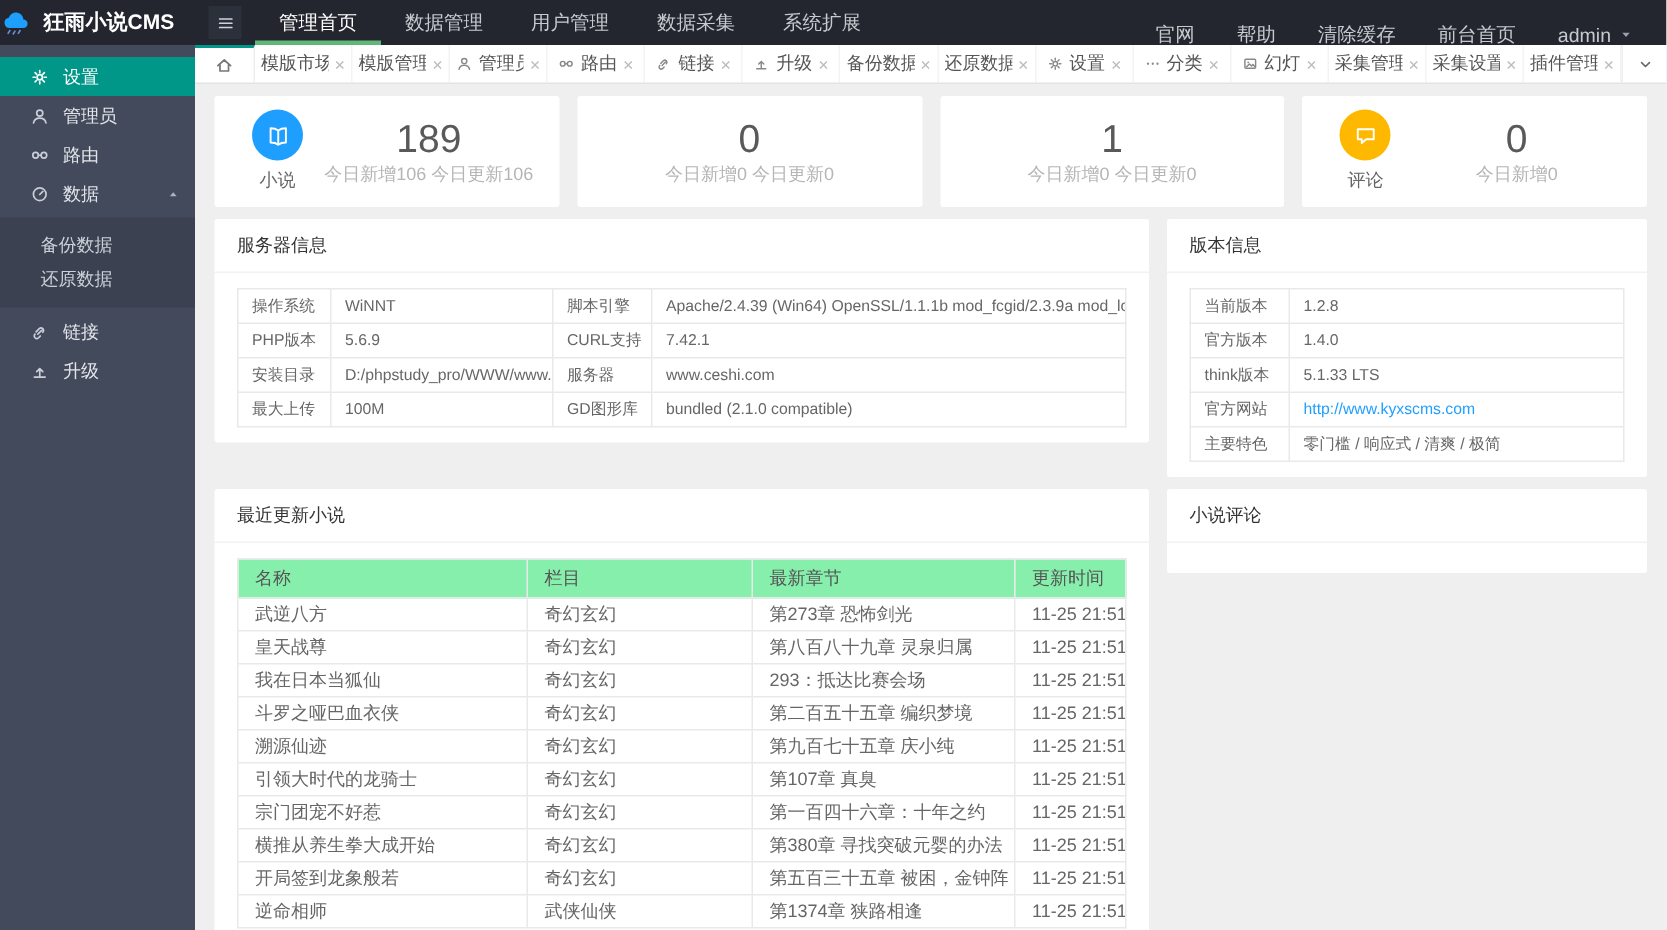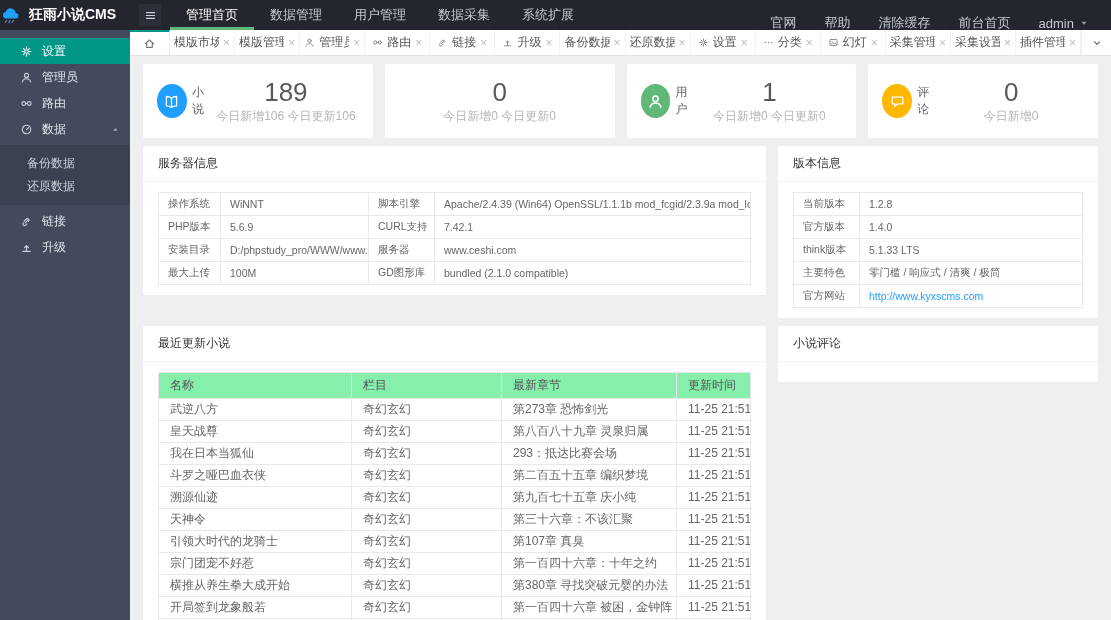--- a/index.html
+++ b/index.html
@@ -43,21 +43,21 @@
   .tab .ticon { width:11px; height:11px; color:#888; flex:none; }
   .tab .lbl { white-space:nowrap; overflow:hidden; }
   .tab .x { color:#bcbcbc; font-size:12px; line-height:1; flex:none; }
   .tab-more { width:30px; flex:none; display:flex; align-items:center; justify-content:center; color:#666; border-left:1px solid #eee; cursor:pointer; }
   .tab-more svg { width:12px; height:12px; }
 
   
   .content { position:absolute; top:56px; left:130px; width:981px; padding:8px 13px 0 13px; }
   .stats { display:grid; grid-template-columns:repeat(4,1fr); gap:12px; }
   .card { background:#fff; height:74px; border-radius:2px; display:flex; align-items:center; padding:0 14px; }
-  .card .cleft { width:56px; display:flex; flex-direction:row; align-items:center; gap:5px; flex:none;justify-content:space-between; }
+  .card .cleft { width:56px; display:flex; flex-direction:column; align-items:center; gap:5px; flex:none;justify-content:space-between; }
   .badge { width:34px; height:34px; border-radius:50%; display:flex; align-items:center; justify-content:center; color:#fff; }
   .badge svg { width:17px; height:17px; }
   .clabel { color:#666; }
   .cmid { flex:1; display:flex; flex-direction:column; align-items:center; }
   .cnum { font-size:26px; line-height:28px; color:#595959; }
   .csub { margin-top:2px; color:#b5b5b5; }
 
   .grid2 { display:grid; grid-template-columns:1fr 320px; gap:12px; margin-top:8px; align-items:start; }
   .panel { background:#fff; border-radius:2px; }
   .panel-h { padding:9px 15px; color:#333; border-bottom:1px solid #f2f2f2; }
@@ -325,29 +325,20 @@
        <span class="csub">今日新增106 今日更新106</span>
      </div>
    </div>
       <div class="card">
      <div class="cmid">
        <span class="cnum">0</span>
        <span class="csub">今日新增0 今日更新0</span>
      </div>
    </div>
       <div class="card">
-     <div class="cleft">
-       <span class="badge" style="background:#5FB878">
-            <svg viewBox="0 0 16 16" fill="none" stroke="currentColor" stroke-width="1.4" stroke-linecap="round" stroke-linejoin="round">
-              <circle cx="8" cy="5.4" r="2.5"></circle>
-              <path d="M2.9 13.4c.6-2.7 2.7-3.9 5.1-3.9s4.5 1.2 5.1 3.9"></path>
-            </svg>
-          </span>
-       <span class="clabel">用户</span>
-     </div>
      <div class="cmid">
        <span class="cnum">1</span>
        <span class="csub">今日新增0 今日更新0</span>
      </div>
    </div>
       <div class="card">
      <div class="cleft">
        <span class="badge" style="background:#FFB800">
             <svg viewBox="0 0 16 16" fill="none" stroke="currentColor" stroke-width="1.2" stroke-linejoin="round">
               <path d="M3 3.9h10v6.3H8.3L5.5 12.6v-2.4H3z"></path>
@@ -417,26 +408,26 @@
    </tr>
               <tr>
      <td>官方版本</td>
      <td>1.4.0</td>
    </tr>
               <tr>
      <td>think版本</td>
      <td>5.1.33 LTS</td>
    </tr>
               <tr>
+     <td>官方网站</td>
+     <td><a href="#">http://www.kyxscms.com</a></td>
+   </tr>
+              <tr>
      <td>主要特色</td>
      <td>零门槛 / 响应式 / 清爽 / 极简</td>
-   </tr>
-              <tr>
-     <td>官方网站</td>
-     <td><a href="#">http://www.kyxscms.com</a></td>
    </tr>
             </tbody>
         </table>
       </div>
     </div>
   </div>
 
   <div class="grid2">
     <div class="panel">
       <div class="panel-h">最近更新小说</div>
@@ -481,47 +472,41 @@
      <td>第二百五十五章 编织梦境</td>
      <td>11-25 21:51</td>
    </tr>
               <tr>
      <td>溯源仙迹</td>
      <td>奇幻玄幻</td>
      <td>第九百七十五章 庆小纯</td>
      <td>11-25 21:51</td>
    </tr>
               <tr>
-     <td>天神令</td>
-     <td>奇幻玄幻</td>
-     <td>第三十六章：不该汇聚</td>
-     <td>11-25 21:51</td>
-   </tr>
-              <tr>
      <td>引领大时代的龙骑士</td>
      <td>奇幻玄幻</td>
      <td>第107章 真臭</td>
      <td>11-25 21:51</td>
    </tr>
               <tr>
      <td>宗门团宠不好惹</td>
      <td>奇幻玄幻</td>
      <td>第一百四十六章：十年之约</td>
      <td>11-25 21:51</td>
    </tr>
               <tr>
      <td>横推从养生拳大成开始</td>
      <td>奇幻玄幻</td>
      <td>第380章 寻找突破元婴的办法</td>
      <td>11-25 21:51</td>
    </tr>
               <tr>
      <td>开局签到龙象般若</td>
      <td>奇幻玄幻</td>
-     <td>第一百四十六章 被困，金钟阵</td>
+     <td>第五百三十五章 被困，金钟阵</td>
      <td>11-25 21:51</td>
    </tr>
               <tr>
      <td>逆命相师</td>
      <td>武侠仙侠</td>
      <td>第1374章 狭路相逢</td>
      <td>11-25 21:51</td>
    </tr>
             </tbody>
         </table>

